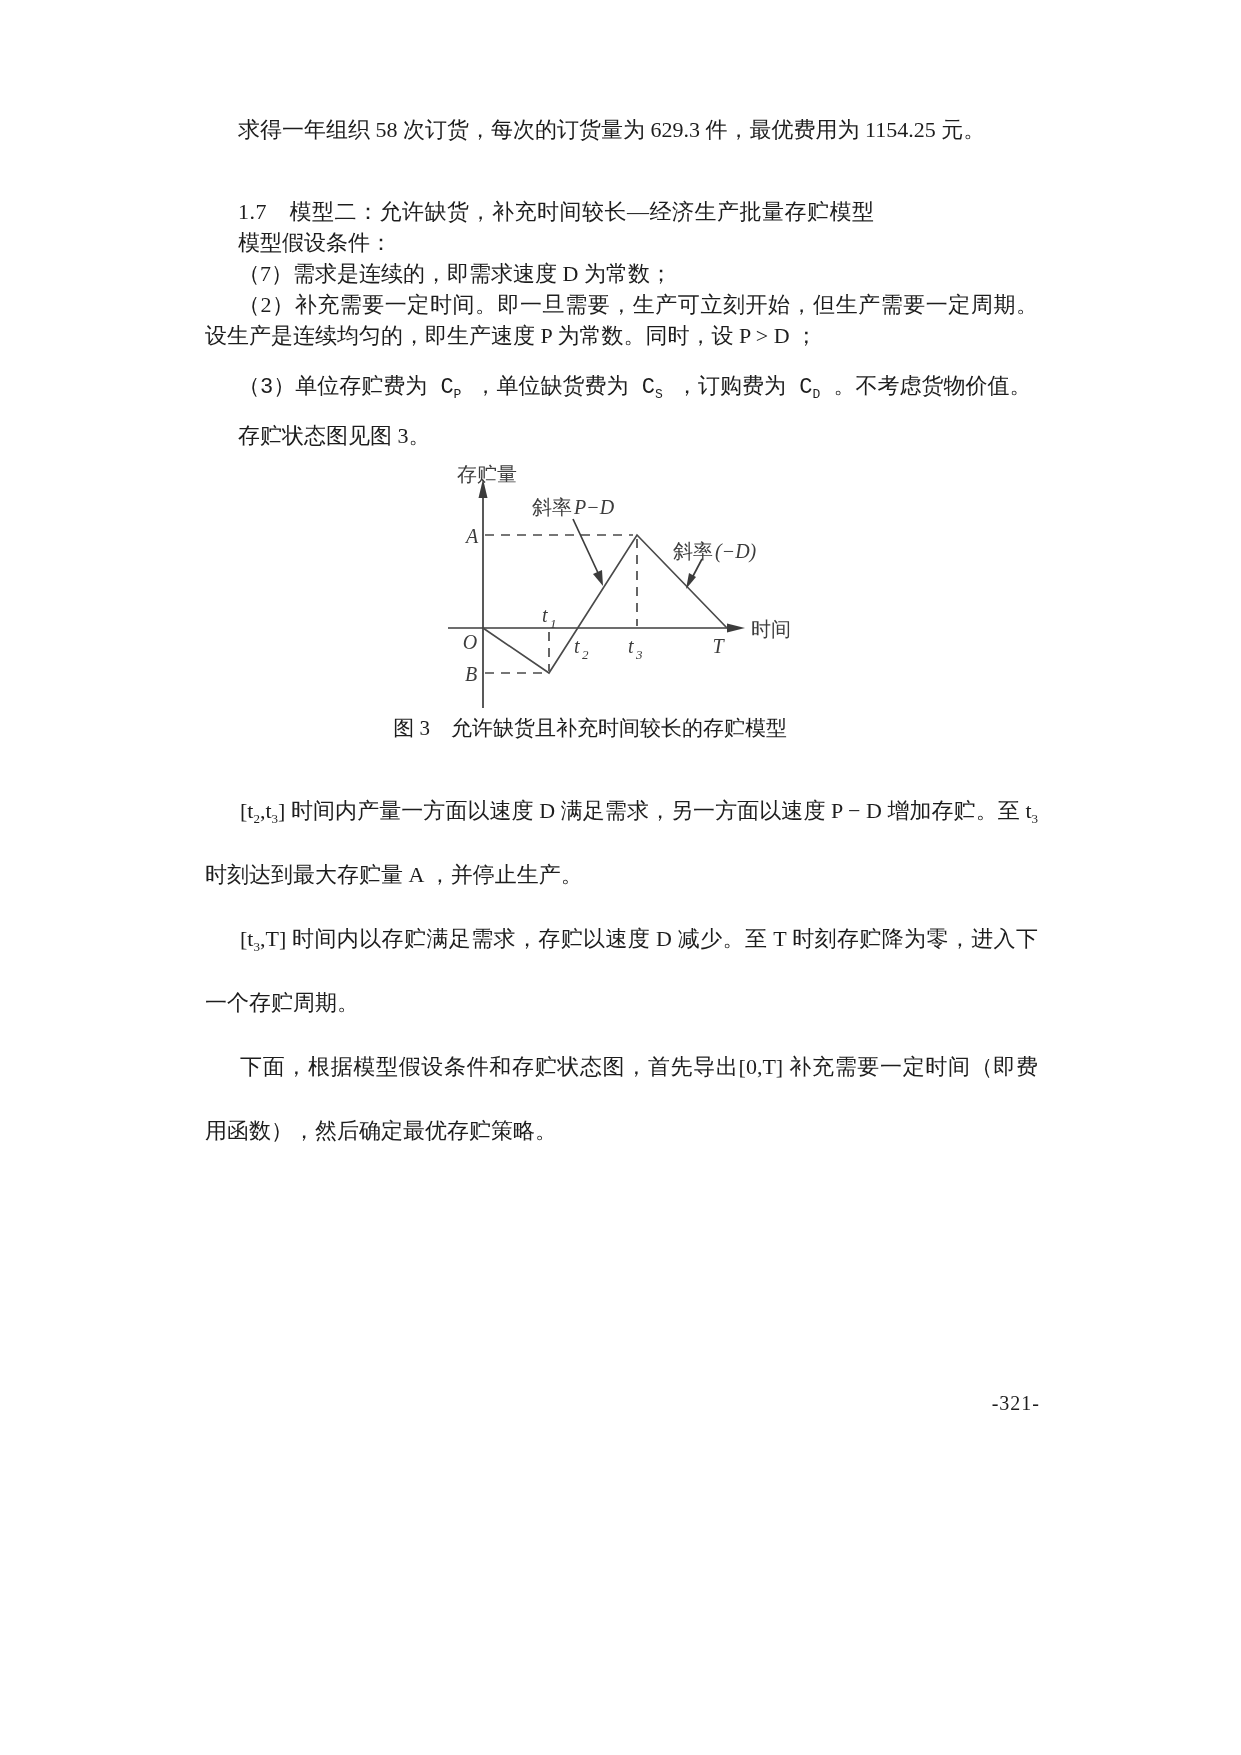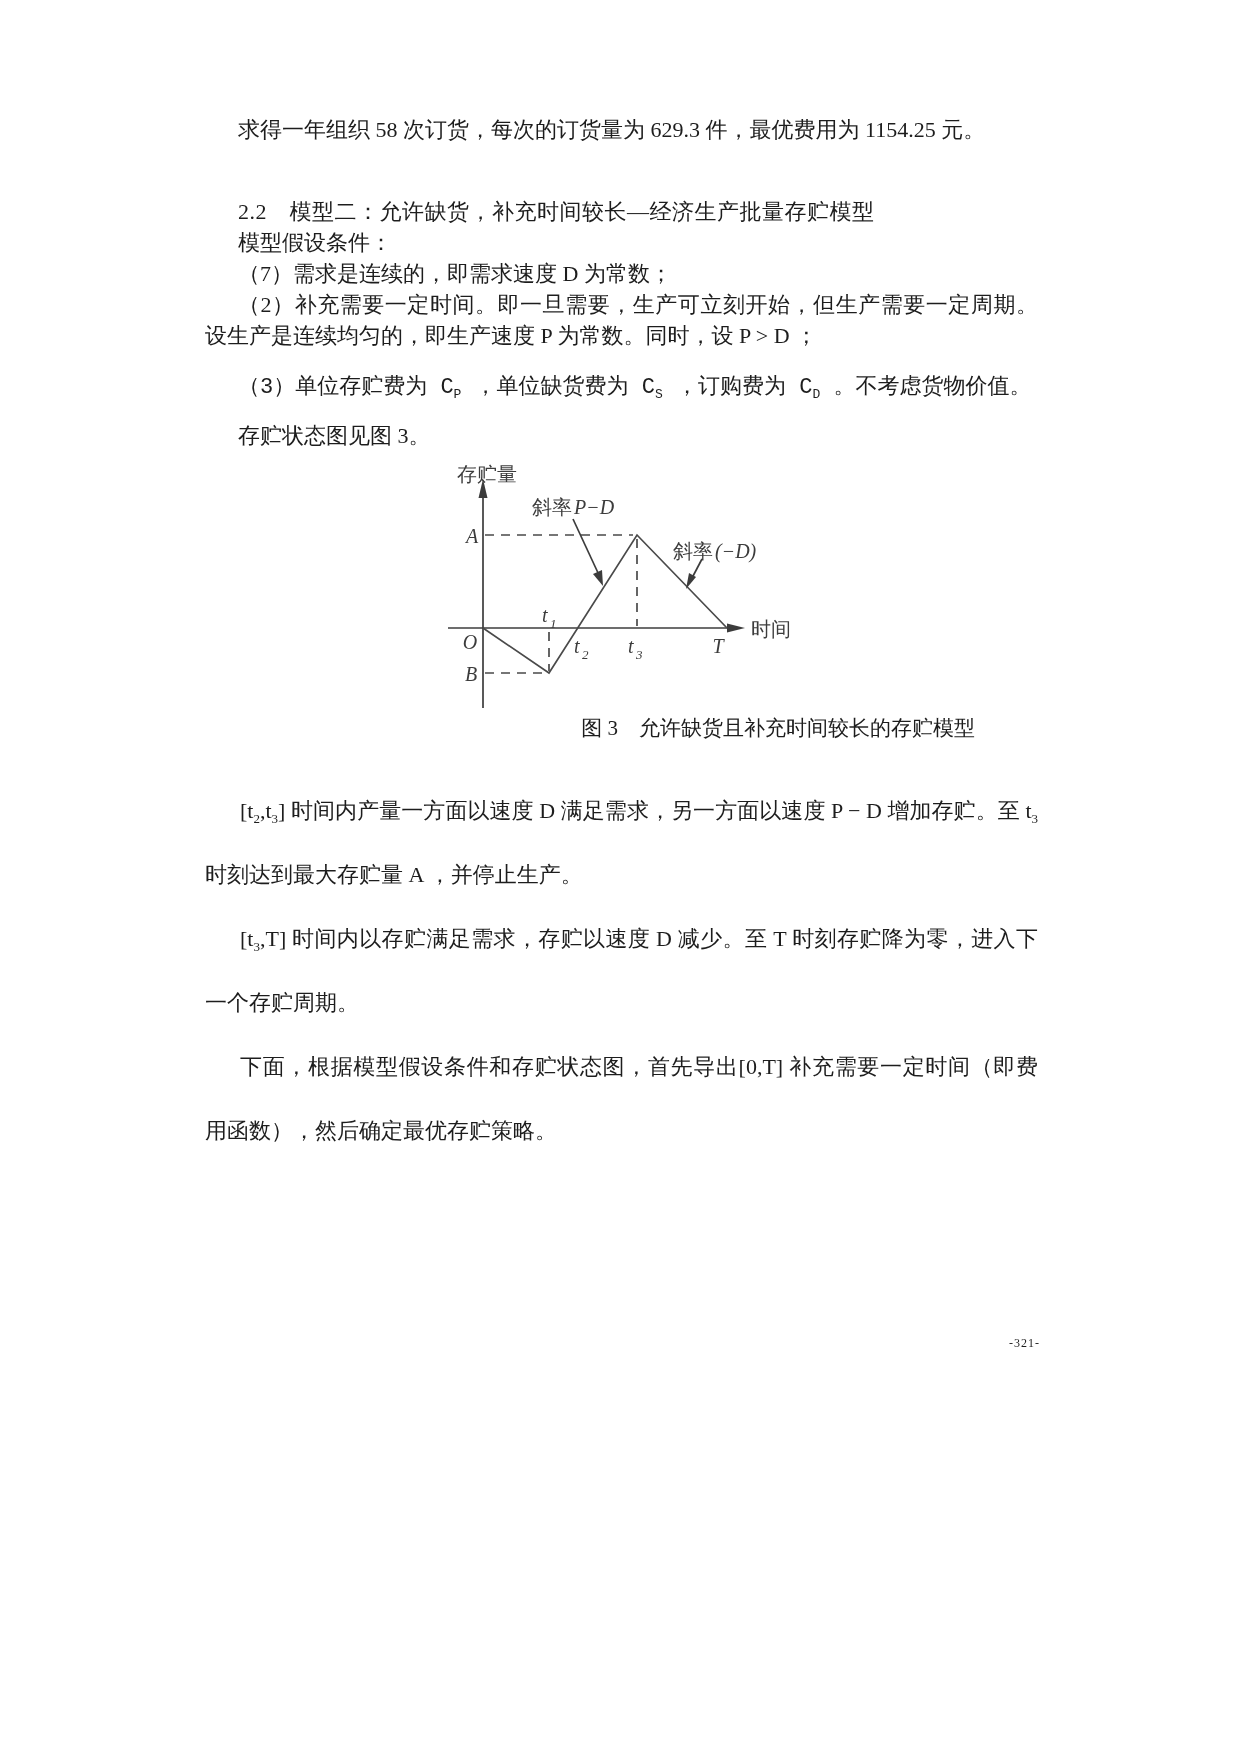--- a/index.html
+++ b/index.html
@@ -15,42 +15,42 @@
   .content{position:absolute;left:205px;top:114px;width:833px;}
   p{margin:0;font-size:22px;}
   .u{line-height:31px;text-align:justify;}
   .ind{text-indent:33px;}
   .sect{margin-top:51px;letter-spacing:.5px;}
   .mt13{margin-top:21px;font-family:Liberation Mono, monospace;}
   .mt17{margin-top:17px;}
   sub{font-size:13px;line-height:0;vertical-align:-5px;}
   .figwrap{width:833px;}
   .figwrap svg{display:block;}
-  .caption{font-size:21px;line-height:30px;width:770px;text-align:right;font-family:Liberation Serif, serif;}
+  .caption{font-size:21px;line-height:30px;width:770px;text-align:center;font-family:Liberation Serif, serif;}
   .lower{margin-top:36px;}
   .lower p{line-height:64px;text-indent:35px;text-align:justify;}
-  .pageno{position:absolute;top:1336px;right:201px;font-size:12px;letter-spacing:1px;}
+  .pageno{position:absolute;top:1392px;right:201px;font-size:20px;letter-spacing:1px;}
   
   .ax{stroke:#3c3c3c;stroke-width:1.7;fill:none;}
   .curve{stroke:#4a4a4a;stroke-width:1.7;fill:none;}
   .dash{stroke:#4a4a4a;stroke-width:1.7;fill:none;stroke-dasharray:9 7;}
   .ah{fill:#3c3c3c;stroke:none;}
   .ft{font-size:20px;fill:#3c3c3c;}
   .it{font-size:20px;font-style:italic;fill:#3c3c3c;}
   .fs{font-size:13px;font-style:italic;fill:#3c3c3c;}
 </style>
 </head>
 <body>
 
 <div class="page">
   <div class="content">
 
     <p class="u ind">求得一年组织 58 次订货，每次的订货量为 629.3 件，最优费用为 1154.25 元。</p>
 
-    <p class="u ind sect">2.2　模型二：允许缺货，补充时间较长—经济生产批量存贮模型</p>
+    <p class="u ind sect">1.7　模型二：允许缺货，补充时间较长—经济生产批量存贮模型</p>
 
     <p class="u ind">模型假设条件：</p>
     <p class="u ind">（7）需求是连续的，即需求速度 D 为常数；</p>
     <p class="u ind">（2）补充需要一定时间。即一旦需要，生产可立刻开始，但生产需要一定周期。设生产是连续均匀的，即生产速度 P 为常数。同时，设 P &gt; D ；</p>
     <p class="u ind mt13">（3）单位存贮费为 C<sub>P</sub> ，单位缺货费为 C<sub>S</sub> ，订购费为 C<sub>D</sub> 。不考虑货物价值。</p>
     <p class="u ind mt17">存贮状态图见图 3。</p>
 
     <div class="figwrap">
       <svg width="833" height="262" viewBox="0 0 833 262">
 

